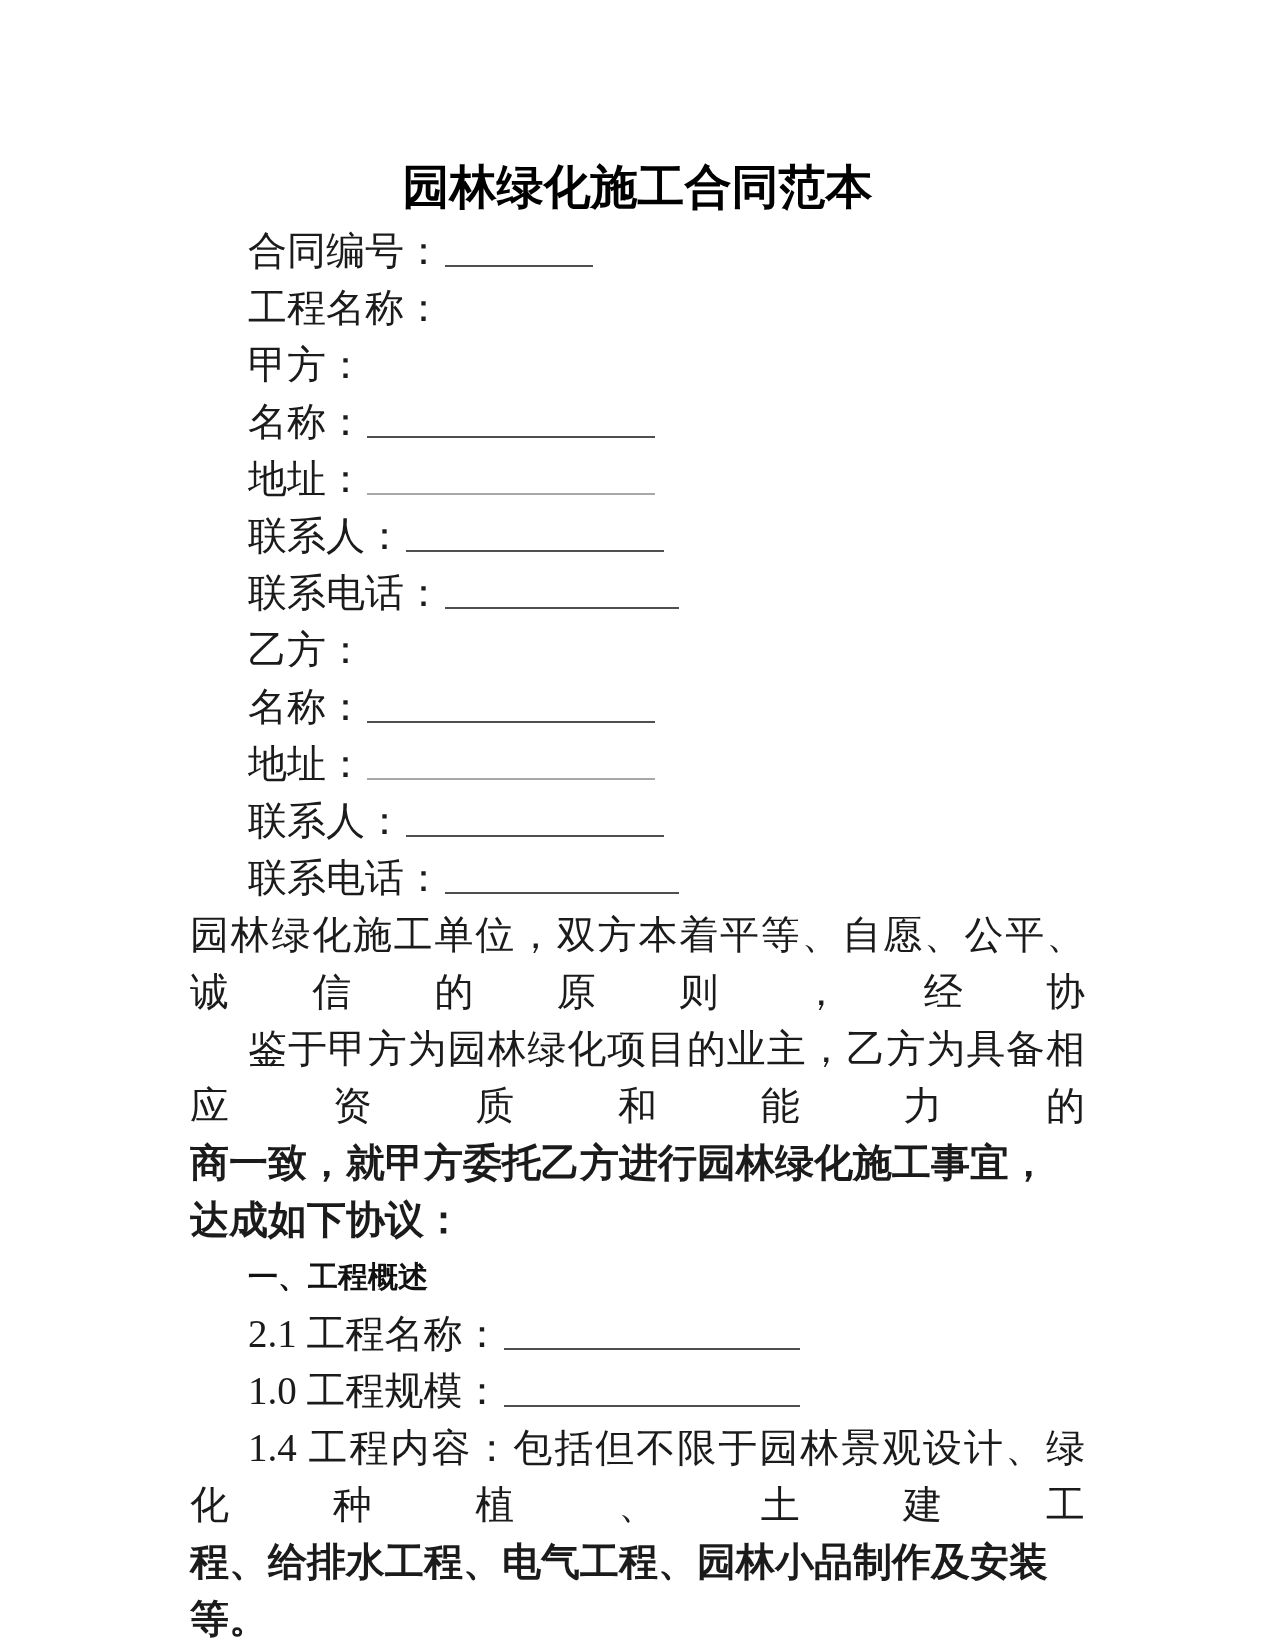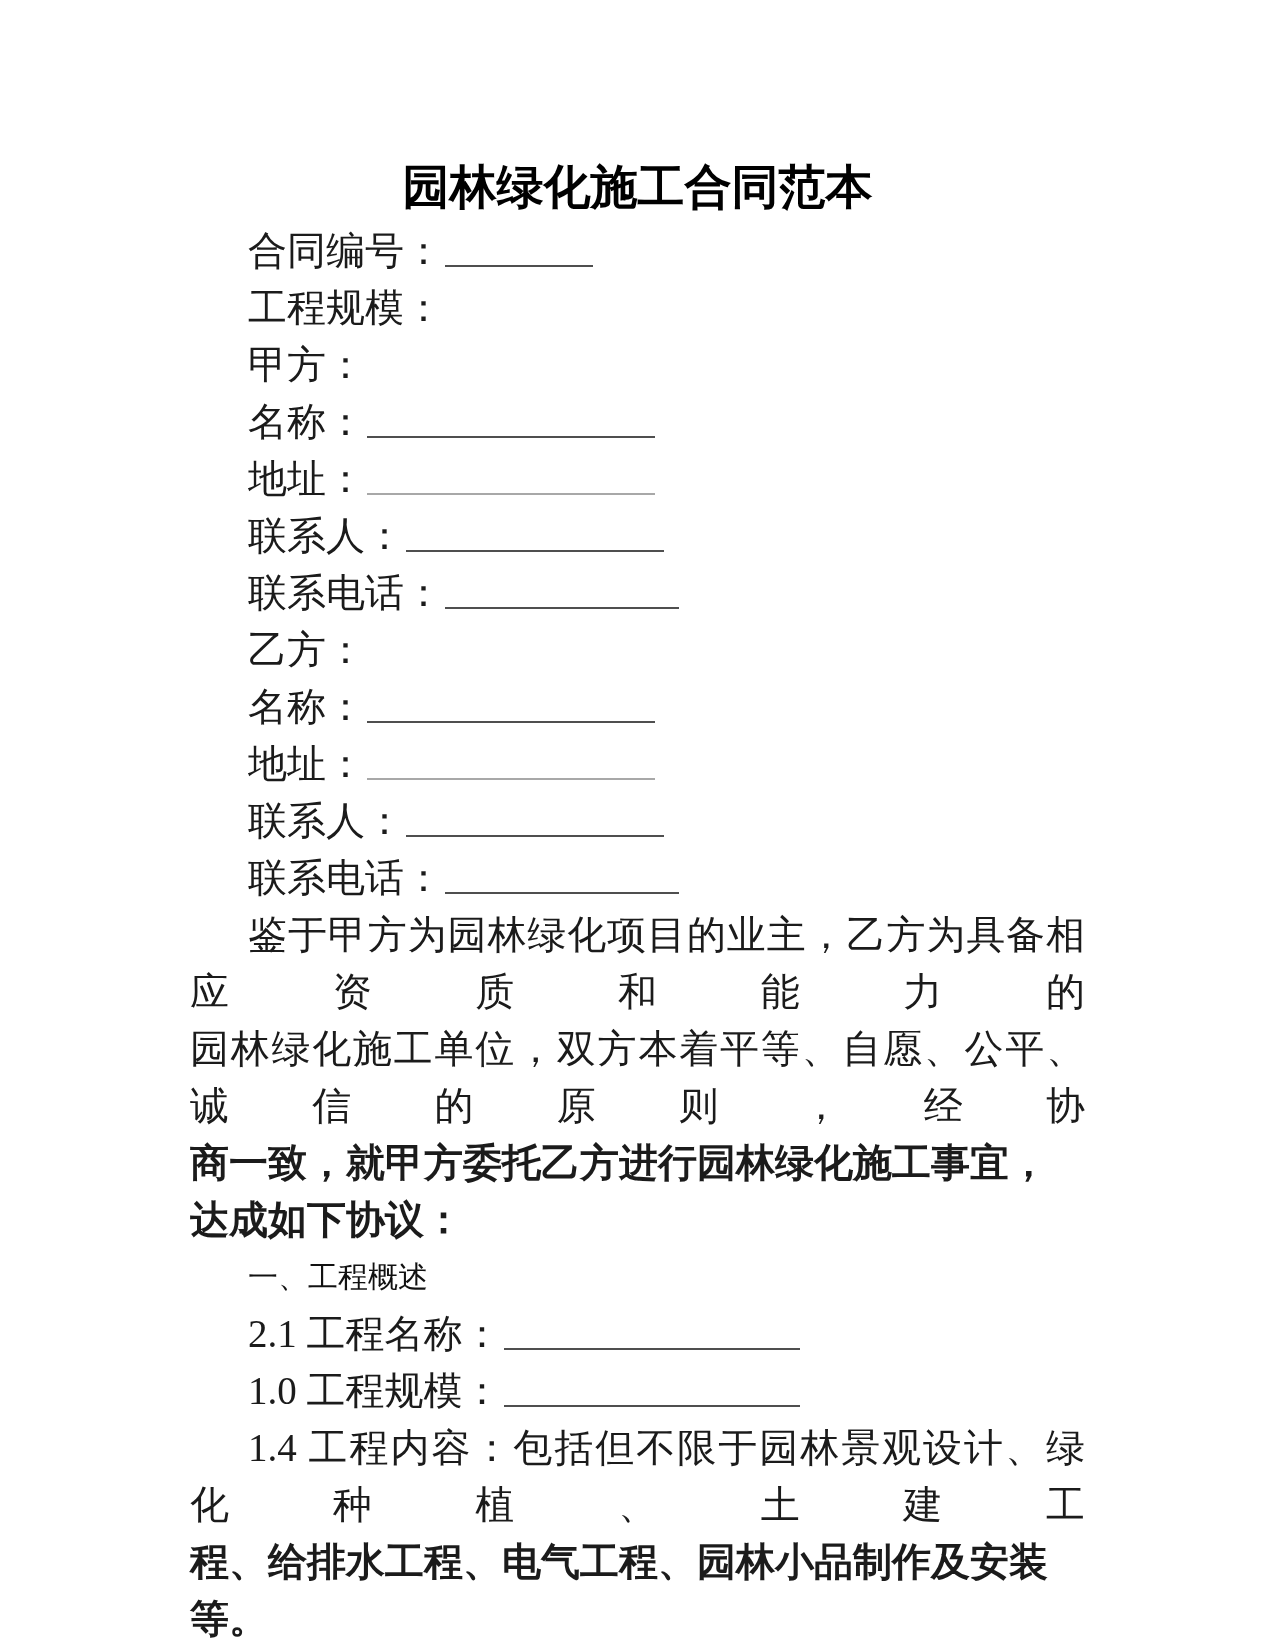--- a/index.html
+++ b/index.html
@@ -32,21 +32,21 @@
   }
   .wrapok { white-space: normal; font-weight: bold; }
   .indent { text-indent: 58px; }
   .fill {
     white-space: normal;
     text-align: justify;
     text-align-last: justify;
   }
   .sec-heading {
     font-family: "Liberation Sans", "DejaVu Sans", sans-serif;
-    font-weight: normal;
+    font-weight: bold;
     font-size: 30px;
     color: #111111;
   }
   .blank {
     display: inline-block;
     height: 30px;
     border-bottom: 2px solid #4f4f4f;
     position: relative;
     top: 3px;
     margin-left: 2px;
@@ -60,21 +60,21 @@
 </style>
 </head>
 <body>
 
 <div class="page">
 
   <h1 class="title">园林绿化施工合同范本</h1>
 
   <p class="line indent"><span>合同编号：</span><span class="blank w148"></span></p>
 
-  <p class="line indent">工程规模：</p>
+  <p class="line indent">工程名称：</p>
 
   <p class="line indent">甲方：</p>
 
   <p class="line indent"><span>名称：</span><span class="blank w288"></span></p>
 
   <p class="line indent"><span>地址：</span><span class="blank w288 light"></span></p>
 
   <p class="line indent"><span>联系人：</span><span class="blank w258"></span></p>
 
   <p class="line indent"><span>联系电话：</span><span class="blank w234"></span></p>
@@ -82,22 +82,22 @@
   <p class="line indent">乙方：</p>
 
   <p class="line indent"><span>名称：</span><span class="blank w288"></span></p>
 
   <p class="line indent"><span>地址：</span><span class="blank w288 light"></span></p>
 
   <p class="line indent"><span>联系人：</span><span class="blank w258"></span></p>
 
   <p class="line indent"><span>联系电话：</span><span class="blank w234"></span></p>
 
+  <p class="line fill">园林绿化施工单位，双方本着平等、自愿、公平、诚信的原则，经协</p>
   <p class="line indent fill">鉴于甲方为园林绿化项目的业主，乙方为具备相应资质和能力的</p>
-  <p class="line fill">园林绿化施工单位，双方本着平等、自愿、公平、诚信的原则，经协</p>
   <p class="line wrapok">商一致，就甲方委托乙方进行园林绿化施工事宜，达成如下协议：</p>
 
   <p class="line indent sec-heading">一、工程概述</p>
 
   <p class="line indent"><span>2.1 工程名称：</span><span class="blank w296"></span></p>
 
 
   <p class="line indent"><span>1.0 工程规模：</span><span class="blank w296"></span></p>
 
   <p class="line indent fill">1.4 工程内容：包括但不限于园林景观设计、绿化种植、土建工</p>

